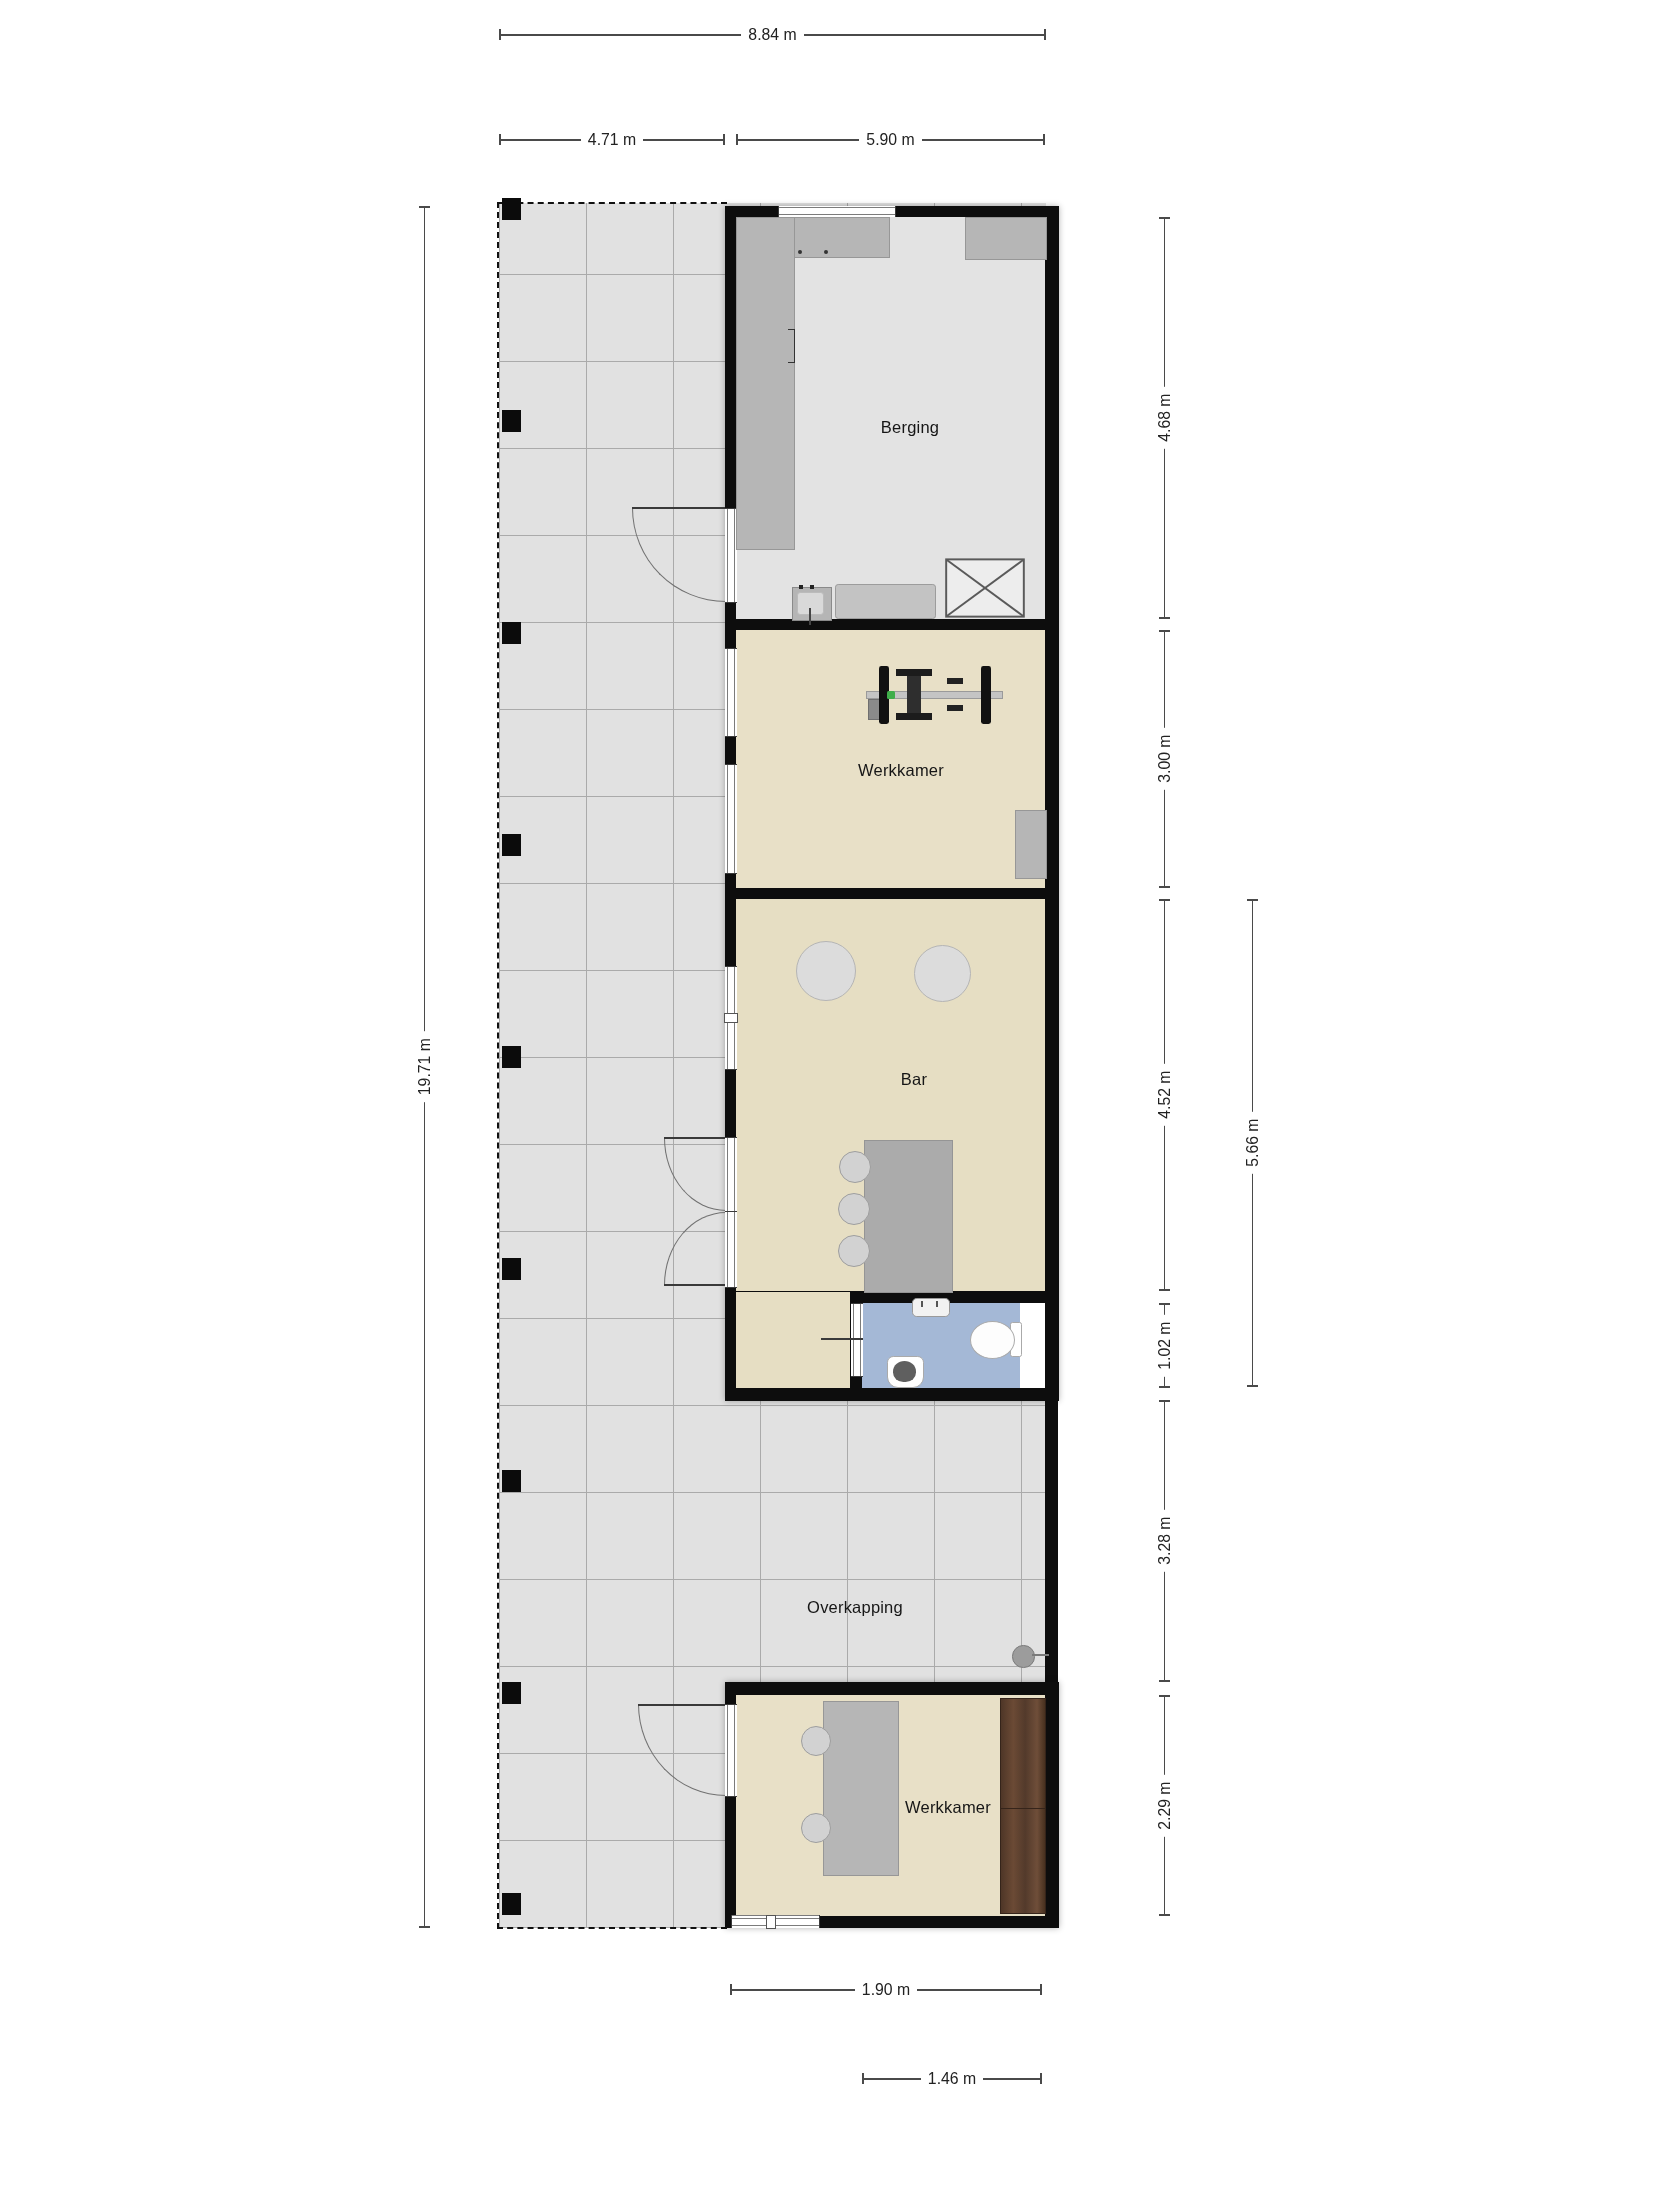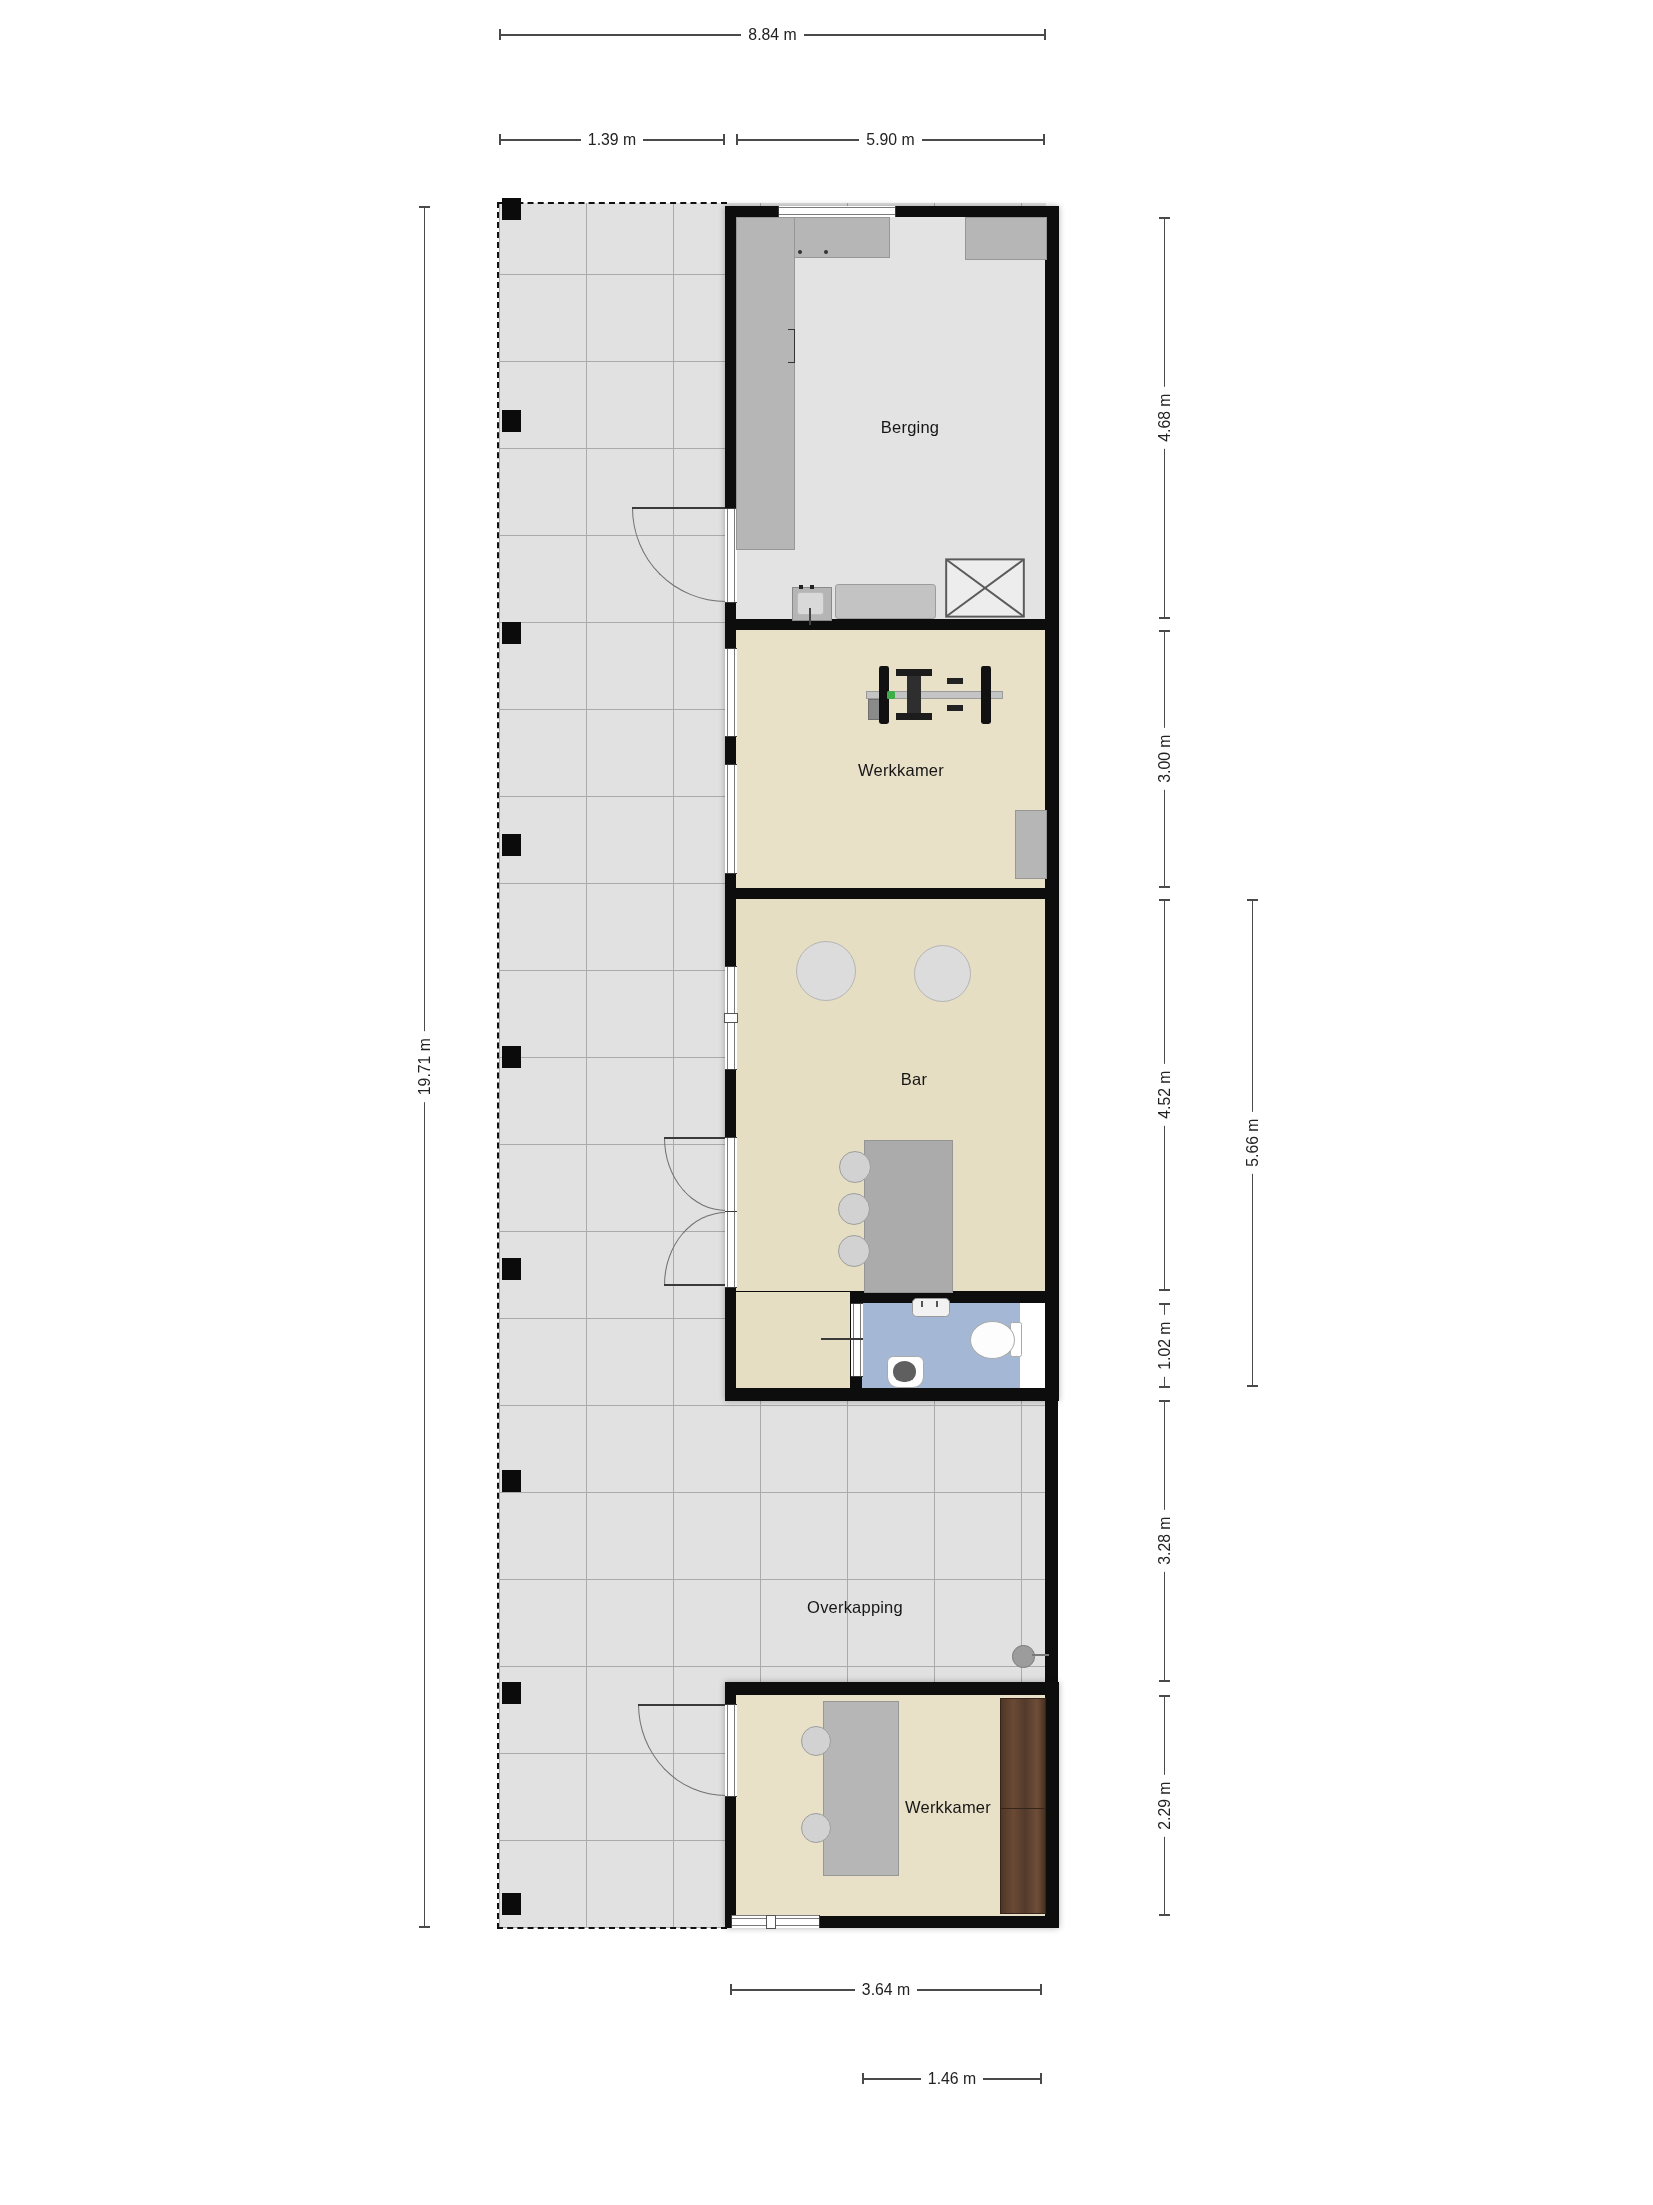--- a/index.html
+++ b/index.html
@@ -163,30 +163,30 @@
   <div class="rlabel" style="left:914px;top:1079px;">Bar</div>
   <div class="rlabel" style="left:855px;top:1607px;">Overkapping</div>
   <div class="rlabel" style="left:948px;top:1807px;">Werkkamer</div>
 
   <div class="hdim" style="left:499px;top:27px;width:547px;">
     <div class="line"></div>
       <span class="dlbl">8.84 m</span>
   </div>
   <div class="hdim" style="left:499px;top:132px;width:226px;">
     <div class="line"></div>
-      <span class="dlbl">1.39 m</span>
+      <span class="dlbl">4.71 m</span>
   </div>
   <div class="hdim" style="left:736px;top:132px;width:309px;">
     <div class="line"></div>
       <span class="dlbl">5.90 m</span>
   </div>
 
   <div class="hdim" style="left:730px;top:1982px;width:312px;">
     <div class="line"></div>
-      <span class="dlbl">3.64 m</span>
+      <span class="dlbl">1.90 m</span>
   </div>
   <div class="hdim" style="left:862px;top:2071px;width:180px;">
     <div class="line"></div>
       <span class="dlbl">1.46 m</span>
   </div>
 
   <div class="vdim" style="left:415px;top:206px;height:1722px;">
     <div class="line"></div>
       <span class="dlbl">19.71 m</span>
   </div>

